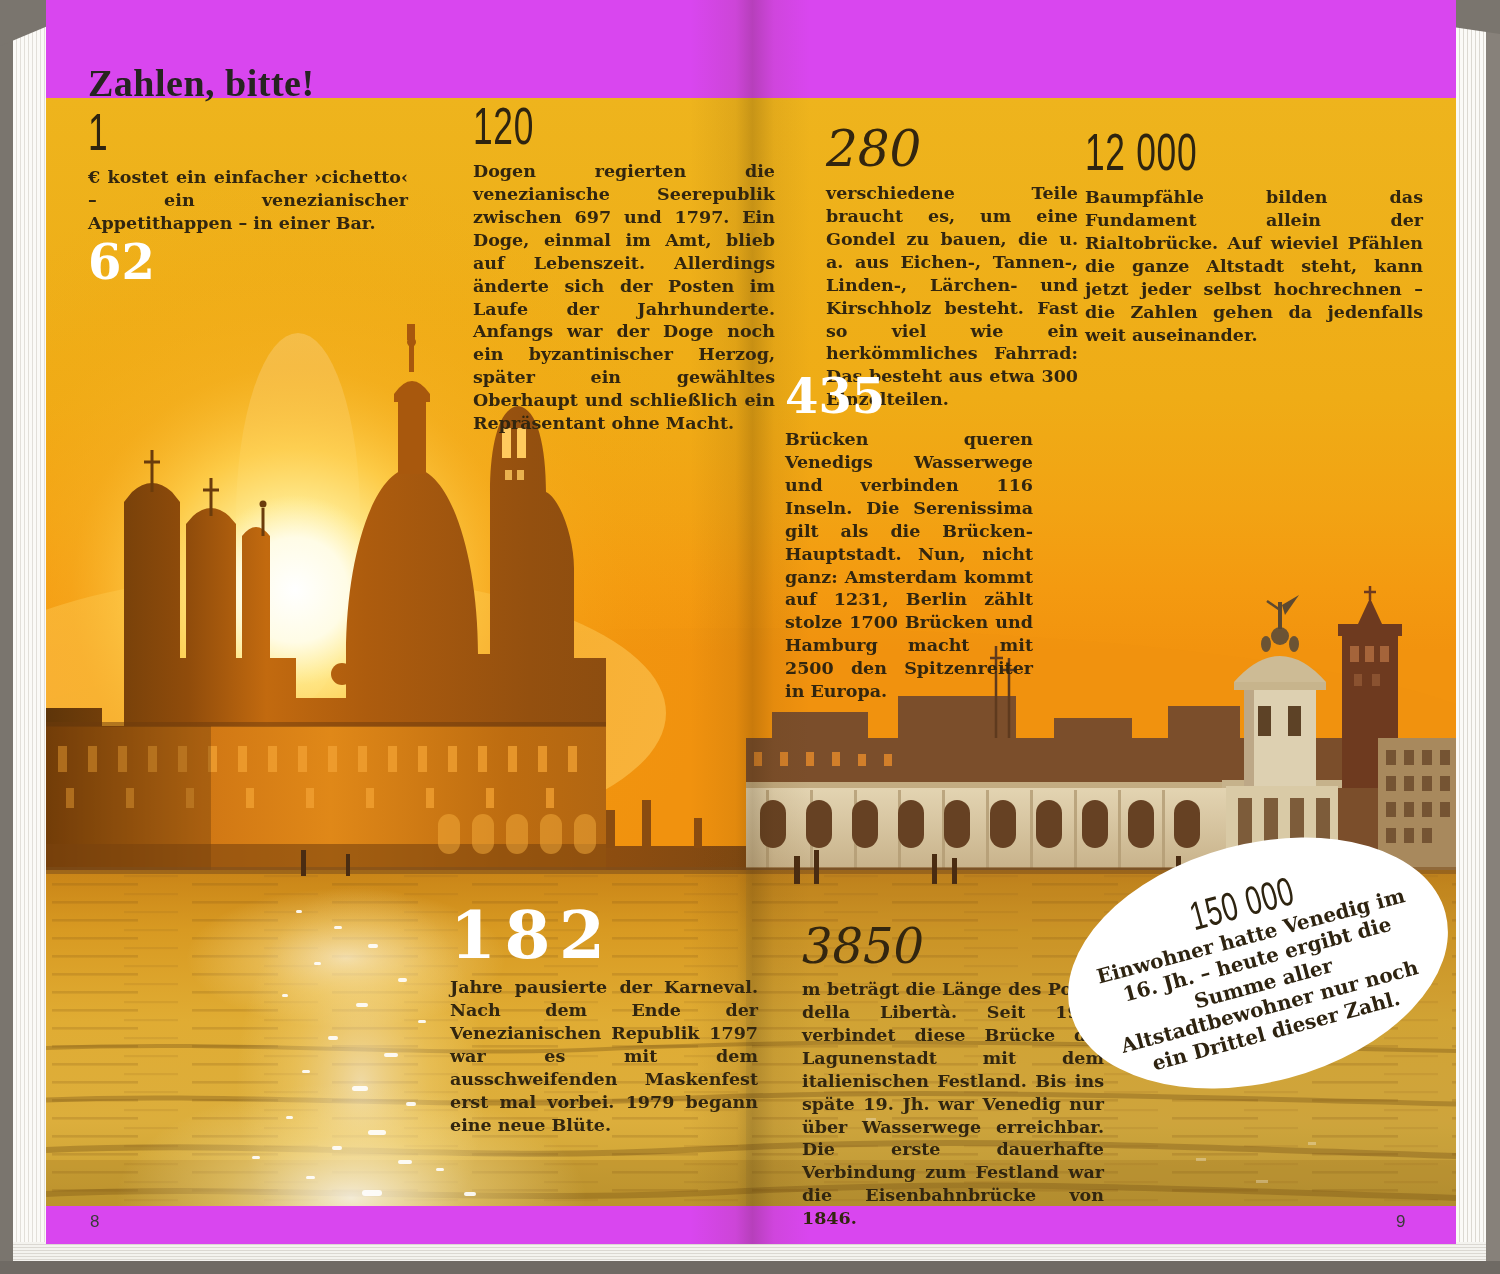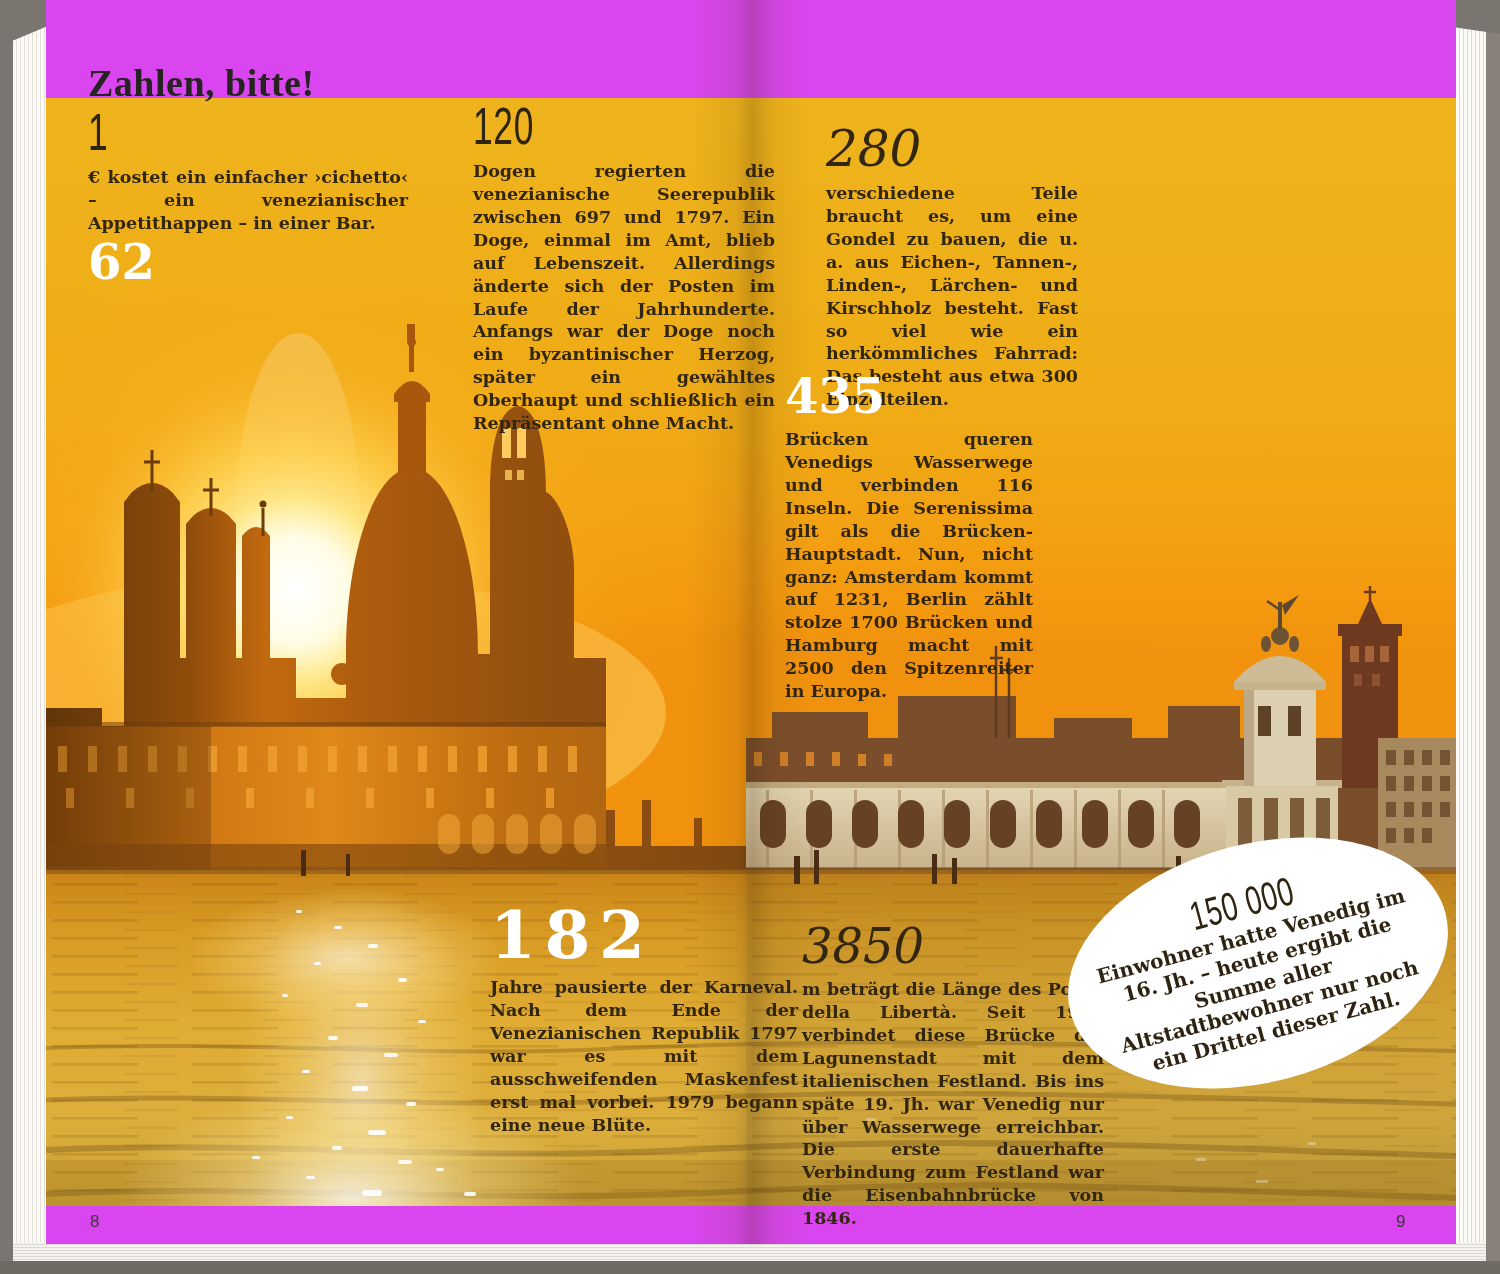--- a/index.html
+++ b/index.html
@@ -371,30 +371,34 @@
 
     <div class="stat" style="left:42px;top:238px;width:334px;">
       <span class="num-w">62</span>
     </div>
 
     <div class="stat" style="left:397px;top:100px;width:302px;margin-left:30px;">
       <span class="num-c">120</span>
       <p class="stat-body">Dogen regierten die venezianische Seerepublik zwischen 697 und 1797. Ein Doge, einmal im Amt, blieb auf Lebenszeit. Allerdings änderte sich der Posten im Laufe der Jahrhunderte. Anfangs war der Doge noch ein byzantinischer Herzog, später ein gewähltes Oberhaupt und schließlich ein Repräsentant ohne Macht.</p>
     </div>
 
-    <div class="stat" style="left:404px;top:902px;width:308px;margin-left:40px;">
+    <div class="stat" style="left:404px;top:902px;width:308px;">
       <span class="num-w wide">182</span>
       <p class="stat-body">Jahre pausierte der Karneval. Nach dem Ende der Venezianischen Republik 1797 war es mit dem ausschweifenden Maskenfest erst mal vorbei. 1979 begann eine neue Blüte.</p>
     </div>
 
     <div class="stat" style="left:739px;top:124px;width:252px;margin-left:41px;">
       <span class="num-i">280</span>
       <p class="stat-body">verschiedene Teile braucht es, um eine Gondel zu bauen, die u. a. aus Eichen-, Tannen-, Linden-, Lärchen- und Kirschholz besteht. Fast so viel wie ein herkömmliches Fahrrad: Das besteht aus etwa 300 Einzelteilen.</p>
     </div>
 
+    <div class="stat" style="left:1039px;top:126px;width:338px;">
+      <span class="num-c">12 000</span>
+      <p class="stat-body">Baumpfähle bilden das Fundament allein der Rialtobrücke. Auf wieviel Pfählen die ganze Altstadt steht, kann jetzt jeder selbst hochrechnen – die Zahlen gehen da jedenfalls weit auseinander.</p>
+    </div>
 
     <div class="stat" style="left:739px;top:372px;width:248px;">
       <span class="num-w">435</span>
       <p class="stat-body">Brücken queren Venedigs Wasserwege und verbinden 116 Inseln. Die Serenissima gilt als die Brücken-Hauptstadt. Nun, nicht ganz: Amsterdam kommt auf 1231, Berlin zählt stolze 1700 Brücken und Hamburg macht mit 2500 den Spitzenreiter in Europa.</p>
     </div>
 
 
     <div class="stat" style="left:739px;top:922px;width:302px;margin-left:17px;">
       <span class="num-i" style="font-size:48px;">3850</span>
       <p class="stat-body">m beträgt die Länge des Ponte della Libertà. Seit 1933 verbindet diese Brücke die Lagunenstadt mit dem italienischen Festland. Bis ins späte 19. Jh. war Venedig nur über Wasserwege erreichbar. Die erste dauerhafte Verbindung zum Festland war die Eisenbahnbrücke von 1846.</p>

